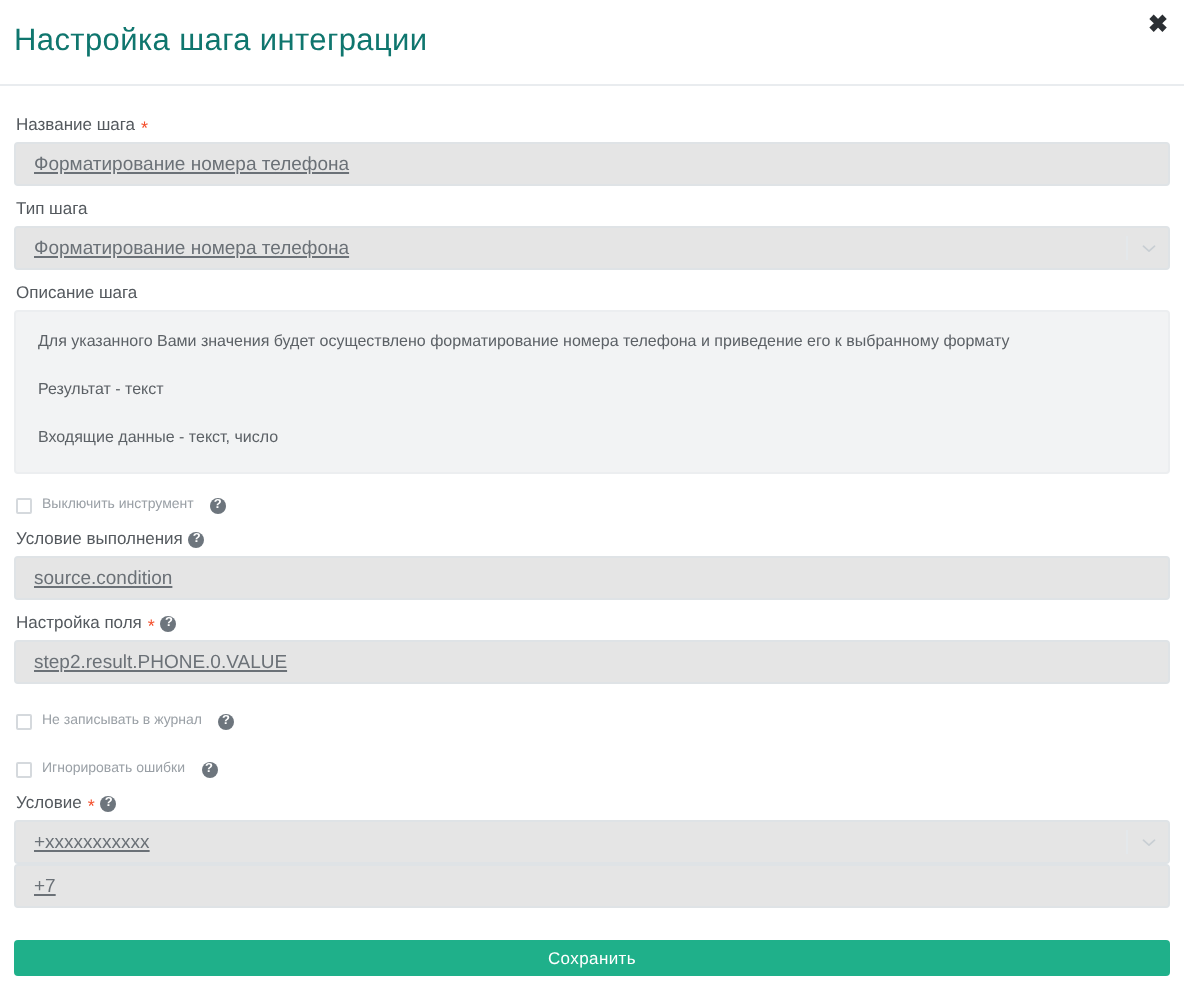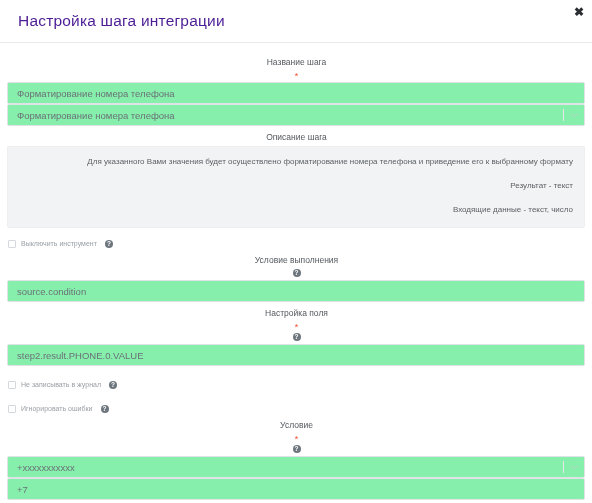--- a/index.html
+++ b/index.html
@@ -18,25 +18,25 @@
   }
   
   .modal-header {
     position: relative;
     height: 43px;
     border-bottom: 1px solid #e9ecef;
     padding: 0 12px;
   }
   .modal-title {
     position: absolute;
-    left: 18px;
+    left: 7px;
     top: 12px;
     font-size: 15.5px;
     font-weight: 400;
-    color: #4c1d95;
+    color: #0f766e;
     letter-spacing: .2px;
     white-space: nowrap;
   }
   .close-btn {
     position: absolute;
     right: 5px;
     top: 4px;
     width: 16px;
     height: 16px;
     line-height: 16px;
@@ -55,21 +55,20 @@
   }
   .field { margin-bottom: 0; }
   .field-label {
     font-size: 8.5px;
     color: #54595e;
     margin: 6px 0 3px 1px;
     line-height: 11px;
     display: flex;
     align-items: center;
     gap: 3px;
-    flex-direction: column;
   }
   .req-star {
     color: #f4502e;
     font-size: 9px;
     line-height: 8px;
     position: relative;
     top: 1px;
   }
   .help-icon {
     display: inline-block;
@@ -82,26 +81,27 @@
     text-align: center;
     font-weight: bold;
     cursor: pointer;
     flex: 0 0 auto;
   }
   .text-input {
     width: 100%;
     height: 22px;
     border: 1px solid #dfe3e6;
     border-radius: 2px;
-    background: #86efac;
+    background: #e5e5e5;
     padding: 0 9px;
     font-size: 9.5px;
     color: #6b7177;
     font-family: "Liberation Sans", sans-serif;
     outline: none;
+    text-decoration: underline;
   }
   .select-wrap { position: relative; }
   .select-wrap .text-input { padding-right: 34px; }
   .select-sep {
     position: absolute;
     right: 21px;
     top: 5px;
     width: 1px;
     height: 12px;
     background: #e4e8eb;
@@ -115,21 +115,20 @@
   }
   .chevron svg { display: block; }
   
   .desc-box {
     margin-top: 3px;
     background: #f2f3f4;
     border: 1px solid #eceef0;
     border-radius: 2px;
     padding: 10px 11px 12px 11px;
     min-height: 70px;
-    text-align: right;
   }
   .desc-line {
     font-size: 8px;
     color: #5c6166;
     line-height: 10px;
     margin-bottom: 14px;
   }
   .desc-line:last-child { margin-bottom: 0; }
   
   .checkbox-row {
@@ -184,20 +183,23 @@
 
     <div class="field">
       <div class="field-label">
         <span>Название шага</span>
         <span class="req-star">*</span>
       </div>
       <input class="text-input" type="text" value="Форматирование номера телефона" style="">
     </div>
 
     <div class="field">
+      <div class="field-label">
+        <span>Тип шага</span>
+      </div>
       <div class="select-wrap">
         <input class="text-input" type="text" value="Форматирование номера телефона" style="">
         <span class="select-sep"></span>
         <span class="chevron">
           <svg viewBox="0 0 10 7" width="7" height="7">
             <path d="M1 1.5 L5 5 L9 1.5" fill="none" stroke="#c8ced3" stroke-width="1.2" stroke-linecap="round" stroke-linejoin="round"></path>
           </svg>
         </span>
       </div>
     </div>

